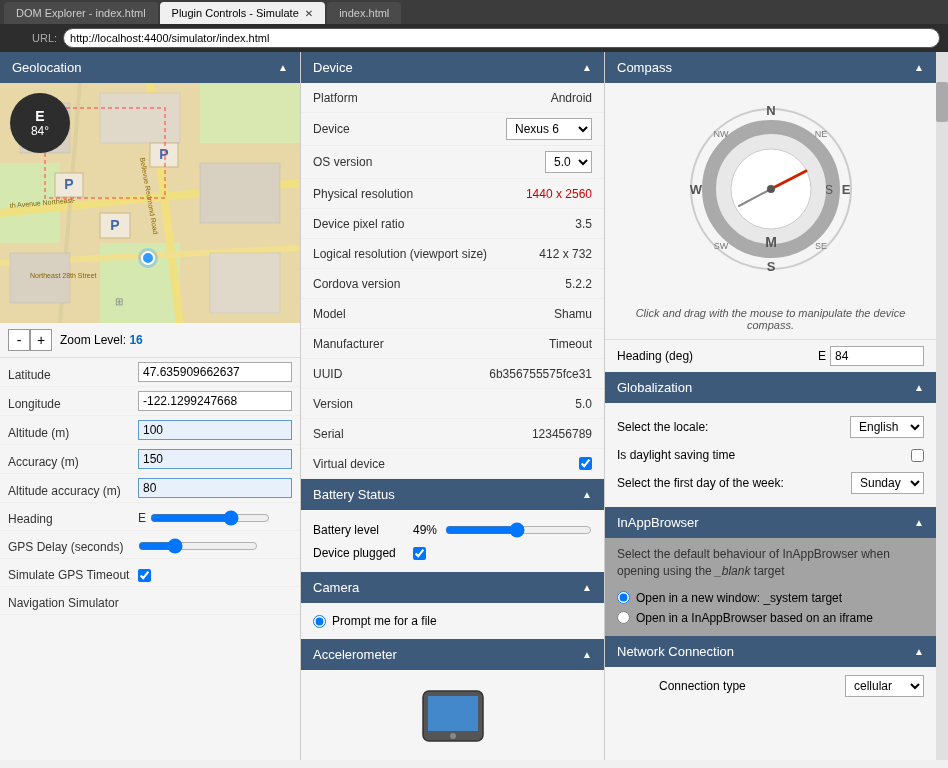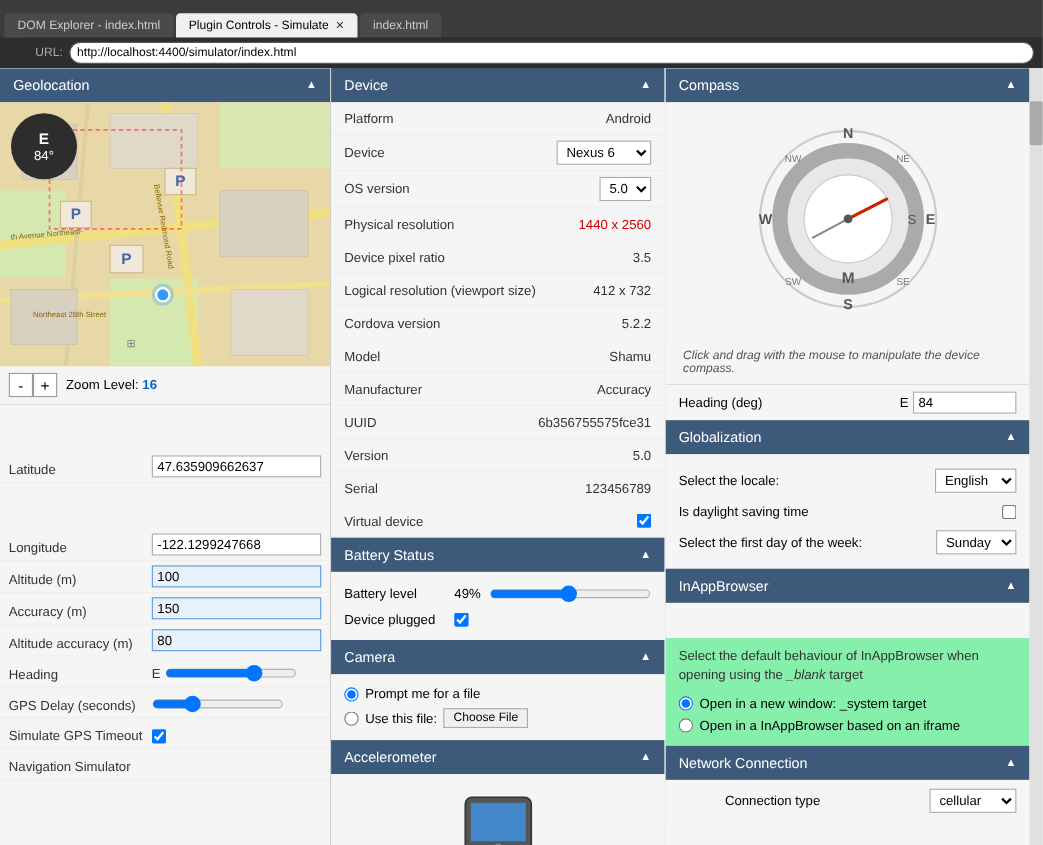--- a/index.html
+++ b/index.html
@@ -1,20 +1,20 @@
 <!DOCTYPE html>
 <html><head>
   <meta charset="utf-8">
   <style>
     * { box-sizing: border-box; margin: 0; padding: 0; }
     body { font-family: 'Segoe UI', Arial, sans-serif; font-size: 12px; background: #f0f0f0; overflow: hidden; }
     
     
     .browser-chrome { background: #2d2d2d; }
-    .tab-bar { display: flex; align-items: flex-end; padding: 12px 4px 0; background: #3c3c3c; }
+    .tab-bar { display: flex; align-items: flex-end; padding: 2px 4px 0; background: #3c3c3c; }
     .tab { padding: 5px 12px; font-size: 11px; color: #ccc; background: #4a4a4a; border-radius: 4px 4px 0 0; cursor: pointer; margin-right: 2px; display: flex; align-items: center; gap: 6px; }
     .tab.active { background: #f0f0f0; color: #000; }
     .tab-close { font-size: 10px; color: #888; }
     .tab.active .tab-close { color: #333; }
     .address-bar { display: flex; align-items: center; padding: 4px 8px; background: #2d2d2d; margin-left: 24px; }
     .url-label { color: #aaa; font-size: 11px; margin-right: 6px; }
     .url-input { flex: 1; padding: 3px 6px; font-size: 11px; border: 1px solid #555; background: #fff; border-radius: 10px; }
     
     
     .main-content { display: flex; height: calc(768px - 60px); background: #e8e8e8; }
@@ -66,21 +66,21 @@
     .compass-badge .dir { font-size: 14px; font-weight: bold; }
     .compass-badge .deg { font-size: 12px; }
     
     .zoom-controls { display: flex; align-items: center; padding: 6px 8px; border-bottom: 1px solid #ddd; background: #f5f5f5; }
     .zoom-btn { width: 22px; height: 22px; border: 1px solid #999; background: #fff; cursor: pointer; font-size: 14px; display: flex; align-items: center; justify-content: center; }
     .zoom-label { margin-left: 8px; font-size: 12px; }
     .zoom-value { color: #0066cc; font-weight: bold; }
     
     .field-row { display: flex; align-items: flex-end; padding: 4px 8px; border-bottom: 1px solid #eee; min-height: 28px; }
     .field-label { width: 130px; font-size: 12px; color: #333; flex-shrink: 0; }
-    .field-input { width: 100%; padding: 2px 4px; border: 1px solid #aaa; background: #fff; font-size: 12px; margin-top: 42px; }
+    .field-input { width: 100%; padding: 2px 4px; border: 1px solid #aaa; background: #fff; font-size: 12px; }
     .field-input-blue { width: 100%; padding: 2px 4px; border: 1px solid #5b9bd5; background: #e8f0fb; font-size: 12px; }
     .heading-row { display: flex; align-items: center; gap: 4px; }
     .heading-dir { color: #333; font-size: 12px; }
     .slider-medium { width: 120px; }
     
     
     input[type=checkbox] { cursor: pointer; }
     input[type=radio] { cursor: pointer; }
     
     
@@ -107,33 +107,33 @@
       align-items: center;
       padding: 16px;
       background: #f5f5f5;
     }
     .compass-circle {
       width: 180px;
       height: 180px;
       position: relative;
       margin-bottom: 8px;
     }
-    .compass-hint { font-size: 11px; color: #555; text-align: left; padding: 4px 16px 8px; font-style: italic; }
+    .compass-hint { font-size: 11px; color: #555; text-align: center; padding: 4px 16px 8px; font-style: italic; }
     .heading-field-row { display: flex; align-items: center; padding: 6px 12px; border-top: 1px solid #ddd; background: #f5f5f5; }
     .heading-deg-label { font-size: 12px; flex: 1; }
     .heading-dir-label { font-size: 12px; margin-right: 4px; }
     .heading-input { width: 94px; padding: 2px 4px; border: 1px solid #aaa; font-size: 12px; }
     
     
     .glob-section { padding: 8px 12px; background: #f5f5f5; }
     .glob-row { display: flex; align-items: center; padding: 5px 0; gap: 8px; }
     .glob-label { flex: 1; font-size: 12px; }
     
     
-    .iab-section { padding: 8px 12px; background: #86efac; margin-top: 32px; }
+    .iab-section { padding: 8px 12px; background: #a3a3a3; }
     .iab-desc { font-size: 12px; color: #333; margin-bottom: 8px; line-height: 1.4; }
     .iab-desc em { font-style: italic; }
     .iab-radio-row { display: flex; align-items: center; gap: 6px; padding: 3px 0; font-size: 12px; }
     
     
     .net-section { padding: 8px 12px; background: #f5f5f5; }
     .net-row { display: flex; align-items: center; margin-left: 42px; }
     .net-label { flex: 1; font-size: 12px; }
     
     
@@ -313,21 +313,21 @@
     <div class="device-row">
       <span class="device-label">Cordova version</span>
       <span class="device-value">5.2.2</span>
     </div>
     <div class="device-row">
       <span class="device-label">Model</span>
       <span class="device-value">Shamu</span>
     </div>
     <div class="device-row">
       <span class="device-label">Manufacturer</span>
-      <span class="device-value">Accuracy</span>
+      <span class="device-value">Timeout</span>
     </div>
     <div class="device-row">
       <span class="device-label">UUID</span>
       <span class="device-value">6b356755575fce31</span>
     </div>
     <div class="device-row">
       <span class="device-label">Version</span>
       <span class="device-value">5.0</span>
     </div>
     <div class="device-row">
@@ -356,25 +356,20 @@
     </div>
 
     <div class="section-header">
       <span>Camera</span>
       <span class="chevron">▲</span>
     </div>
     <div class="camera-section">
       <div class="radio-row">
         <input type="radio" name="camera-mode" checked="" style="">
         <span>Prompt me for a file</span>
-      </div>
-      <div class="file-row">
-        <input type="radio" name="camera-mode" style="">
-        <span>Use this file:</span>
-        <button style="padding:2px 8px; font-size:11px; border:1px solid #aaa; background:#f0f0f0; cursor:pointer;">Choose File</button>
       </div>
     </div>
 
     <div class="section-header">
       <span>Accelerometer</span>
       <span class="chevron">▲</span>
     </div>
     <div style="padding:16px; background:#f5f5f5; display:flex; justify-content:center;">
 
       <svg width="100" height="60">

